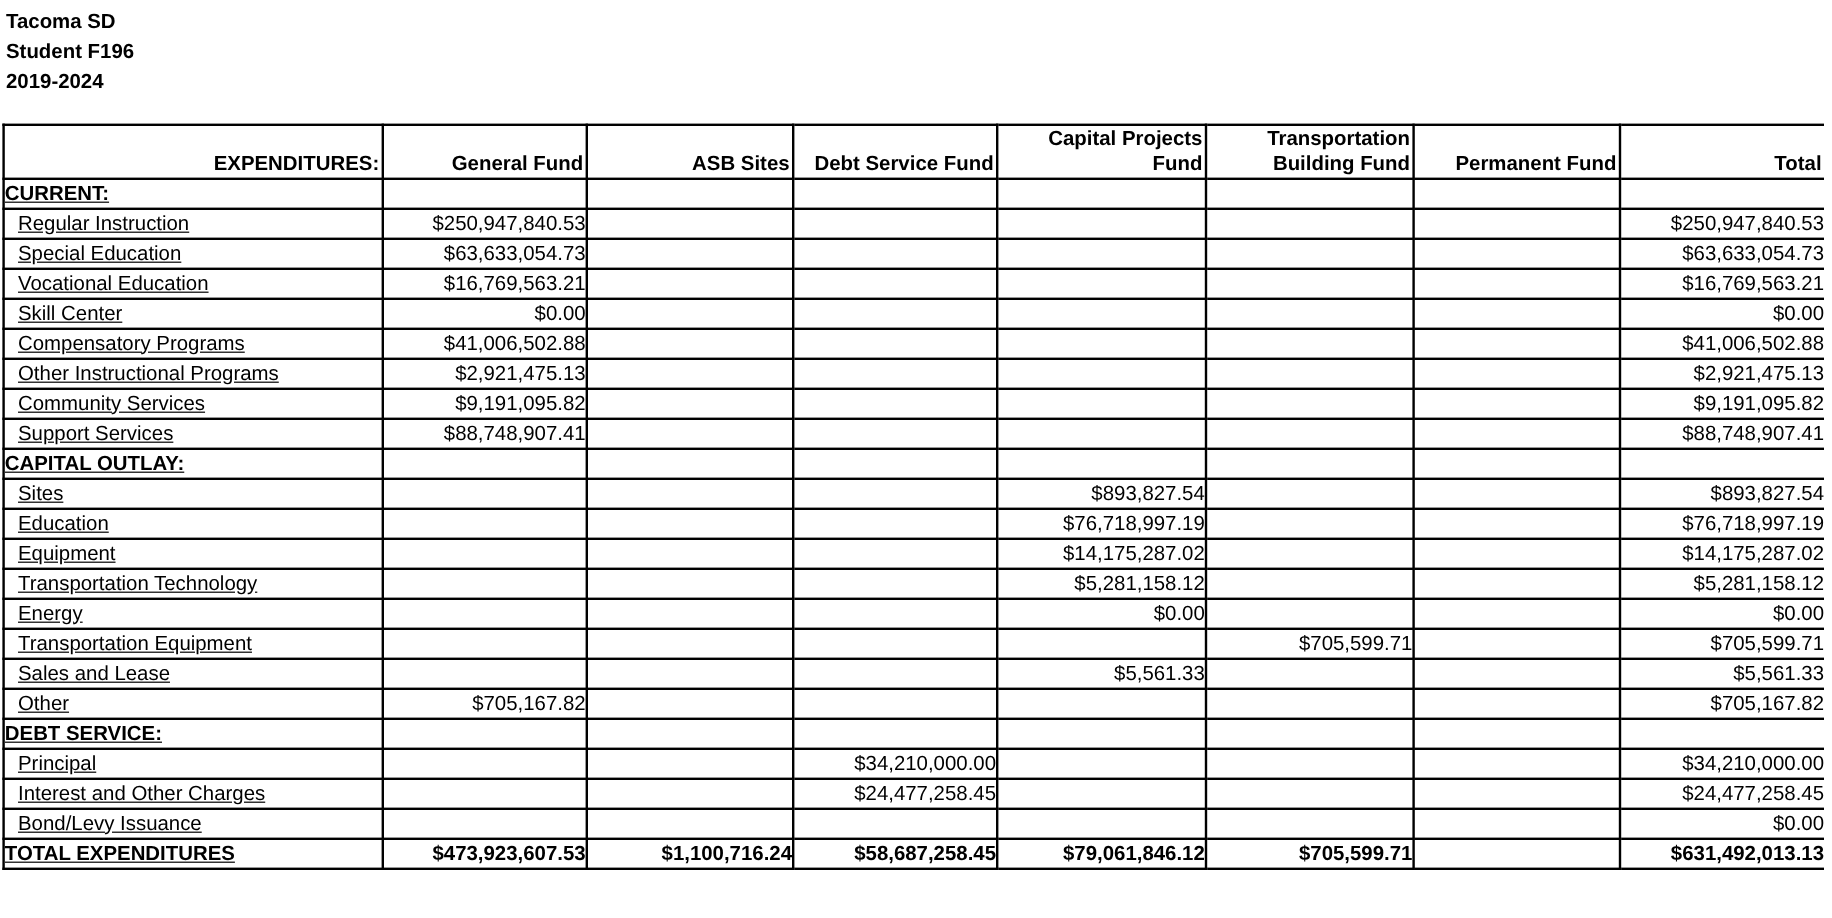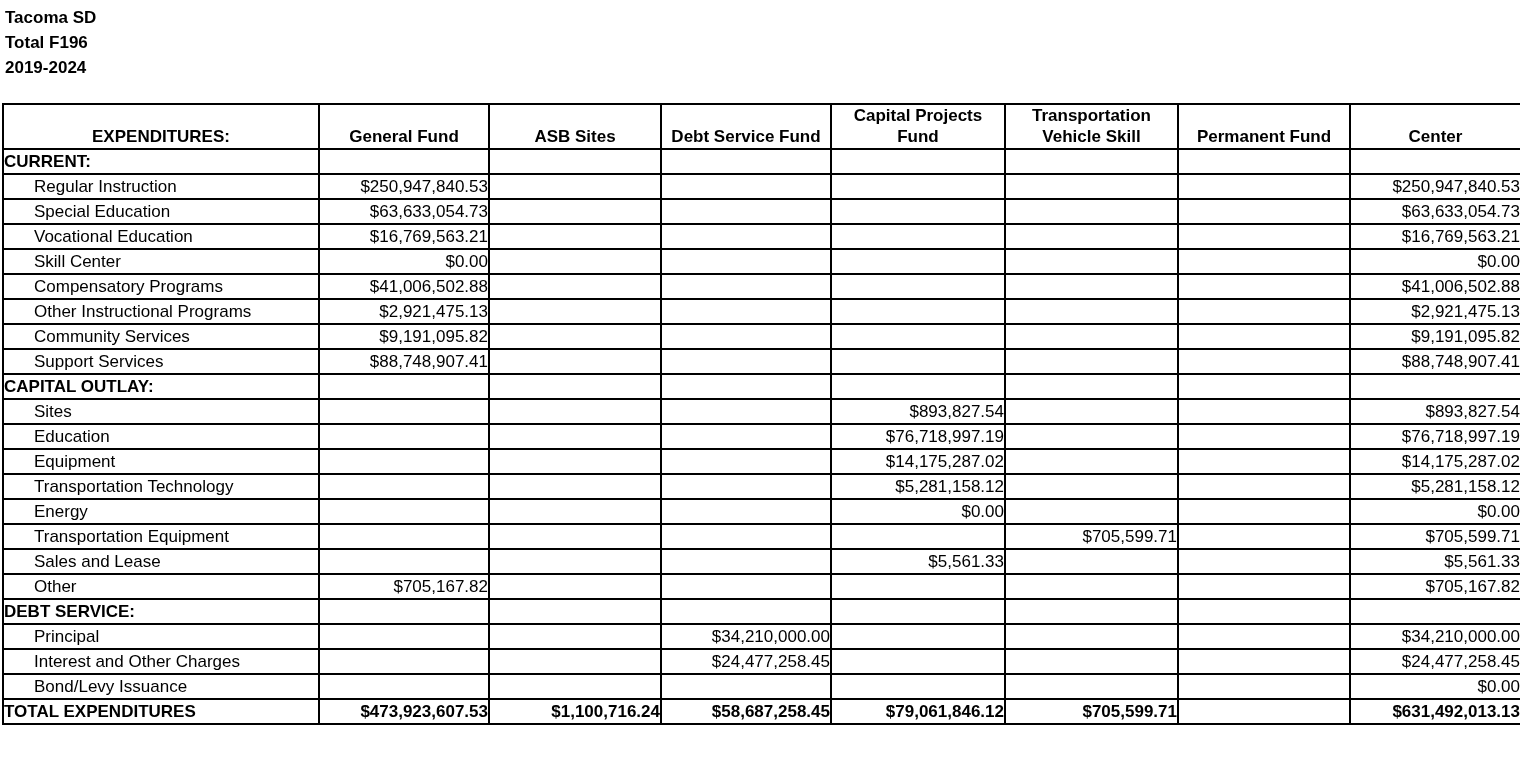--- a/index.html
+++ b/index.html
@@ -32,44 +32,44 @@
     border: 2px solid #000000;
     font-size: 17px;
     padding: 0;
     overflow: hidden;
     white-space: nowrap;
     box-sizing: border-box;
   }
   table.f196 thead th {
     height: 45px;
     vertical-align: bottom;
-    text-align: center;
+    text-align: right;
     font-weight: bold;
     padding: 0 2px 1px 2px;
     white-space: normal;
     line-height: 21px;
   }
   table.f196 tbody td {
     height: 25px;
     vertical-align: middle;
   }
-  td.label { padding-left: 2px; text-align: left; }
-  tr.detail  td.label { padding-left: 30px; font-weight: normal; }
+  td.label { padding-left: 2px; text-align: left; text-decoration: underline; }
+  tr.detail  td.label { padding-left: 11px; font-weight: normal; }
   tr.section td.label { font-weight: bold; }
   tr.total   td.label { font-weight: bold; }
   td.num { text-align: right; padding-right: 3px; font-weight: normal; }
   tr.total td.num { font-weight: bold; }
 </style>
 </head>
 <body>
 
 <div class="page">
   <div class="report-header">
     <div>Tacoma SD</div>
-    <div>Total F196</div>
+    <div>Student F196</div>
     <div>2019-2024</div>
   </div>
 
   <table class="f196">
     <colgroup>
       <col style="width:316px">
       <col style="width:170px">
       <col style="width:172px">
       <col style="width:170px">
       <col style="width:174px">
@@ -77,23 +77,23 @@
       <col style="width:172px">
       <col style="width:171px">
     </colgroup>
     <thead>
       <tr>
         <th>EXPENDITURES:</th>
         <th>General Fund</th>
         <th>ASB Sites</th>
         <th>Debt Service Fund</th>
         <th>Capital Projects Fund</th>
-        <th>Transportation Vehicle Skill</th>
+        <th>Transportation Building Fund</th>
         <th>Permanent Fund</th>
-        <th>Center</th>
+        <th>Total</th>
       </tr>
     </thead>
     <tbody>
         <tr class="section">
           <td class="label">CURRENT:</td>
           <td class="num"></td>
           <td class="num"></td>
           <td class="num"></td>
           <td class="num"></td>
           <td class="num"></td>

